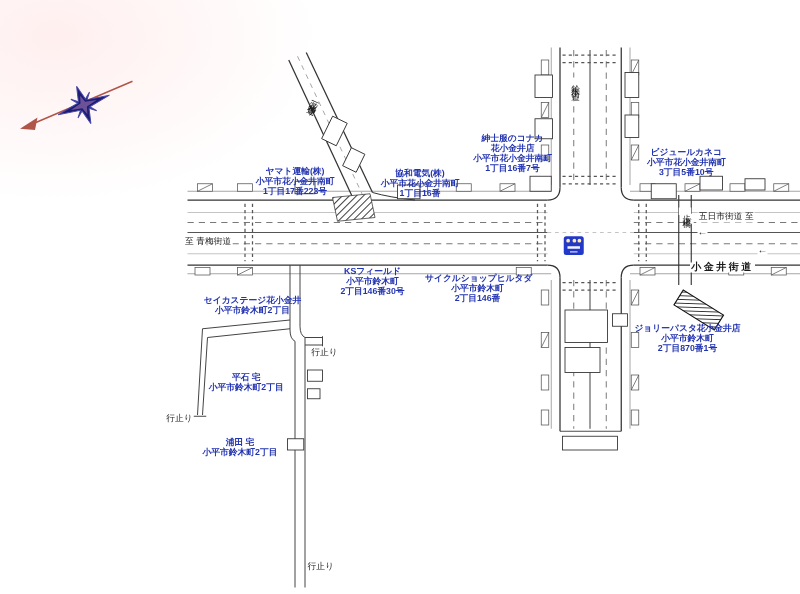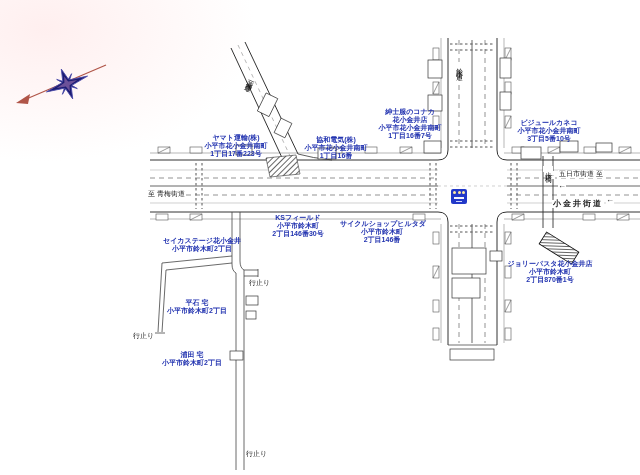--- a/index.html
+++ b/index.html
@@ -274,21 +274,21 @@
   </div>
   <div class="poi" style="left:153px;top:351px;width:78px;">
     <div>浦田 宅</div>
     <div>小平市鈴木町2丁目</div>
   </div>
 
   <div class="rlabel" style="left:147px;top:190px;">至 青梅街道</div>
   <div class="arrow" style="left:547px;top:171px;">←</div>
   <div class="rlabel" style="left:558px;top:170px;">五日市街道 至</div>
   <div class="arrow" style="left:558px;top:182px;">←</div>
-  <div class="rlabel koganei" style="left:552px;top:200px;">小金井街道</div>
+  <div class="rlabel koganei" style="left:552px;top:210px;">小金井街道</div>
   <div class="arrow" style="left:606px;top:196px;">←</div>
   <div class="rlabel vert" style="left:454px;top:62px;">鈴木街道</div>
   <div class="rlabel vert" style="left:543px;top:166px;">歩道橋</div>
   <div class="rlabel vert kanan nobg" style="left:248px;top:76px;letter-spacing:1px;">花南一小通り</div>
 
   <div class="deadend" style="left:249px;top:279px;">行止り</div>
   <div class="deadend" style="left:133px;top:332px;">行止り</div>
   <div class="deadend" style="left:246px;top:450px;">行止り</div>
 </div>
 

